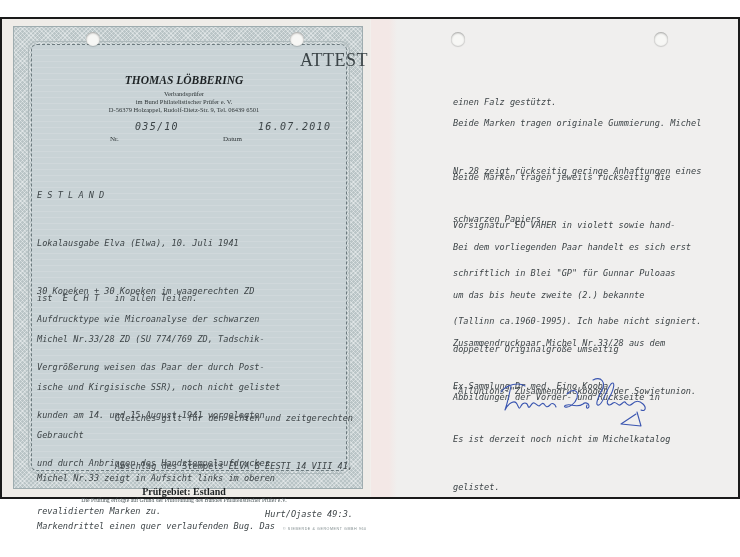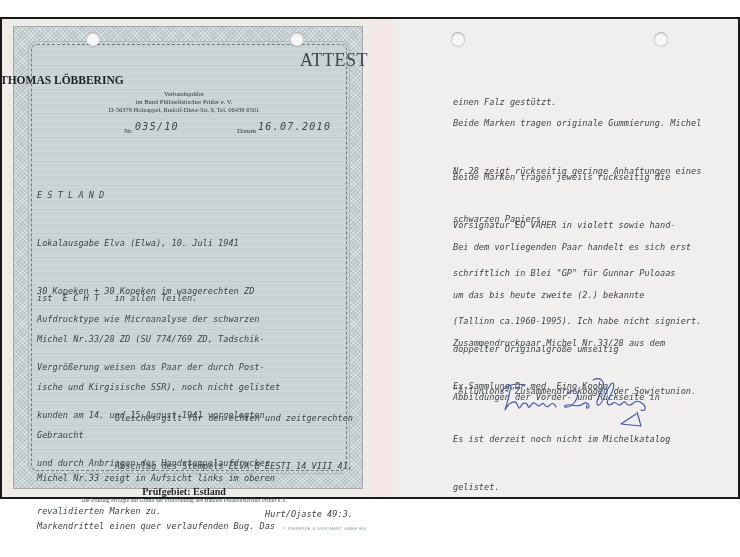--- a/index.html
+++ b/index.html
@@ -34,29 +34,29 @@
     }
     .punch {
       position: absolute; width: 14px; height: 14px; border-radius: 50%;
       background: #f7f7f5; box-shadow: 0 1px 2px rgba(0,0,0,0.35) inset, 0 1px 1px rgba(0,0,0,0.15);
     }
     .attest-title {
       position: absolute; left: 0; width: 100%; top: 33px; text-align: right;
       font-family: "Liberation Serif", serif; font-size: 18px; color: #3b4447; letter-spacing: 0.5px;
     }
     .examiner-name {
-      position: absolute; left: 0; width: 100%; top: 57px; 
-      font-size: 11.5px; font-weight: bold; color: #1d2224;
+      position: absolute; left: 0; width: 100%; top: 57px; text-align: center;
+      font-size: 11.5px; font-weight: bold; color: #1d2224; font-style: italic;
     }
     .examiner-line {
       position: absolute; left: 0; width: 100%; text-align: center;
       font-size: 6.5px; color: #2f3638;
     }
     .nr-label, .datum-label {
-      position: absolute; top: 110px; font-size: 7px; color: #2f3638; margin-left: 14px;
+      position: absolute; top: 118px; font-size: 7px; color: #2f3638;
     }
     .nr-value, .datum-value {
       position: absolute; top: 104px; font-family: "DejaVu Sans Mono", monospace;
       font-size: 10px; font-style: italic; color: #3d4548; letter-spacing: 1.3px; text-align: center;
     }
     .typed {
       position: absolute; left: 37px; width: 316px;
       font-family: "DejaVu Sans Mono", monospace; font-style: italic;
       font-size: 8.6px; line-height: 16px; color: #3e4548; white-space: pre;
     }

